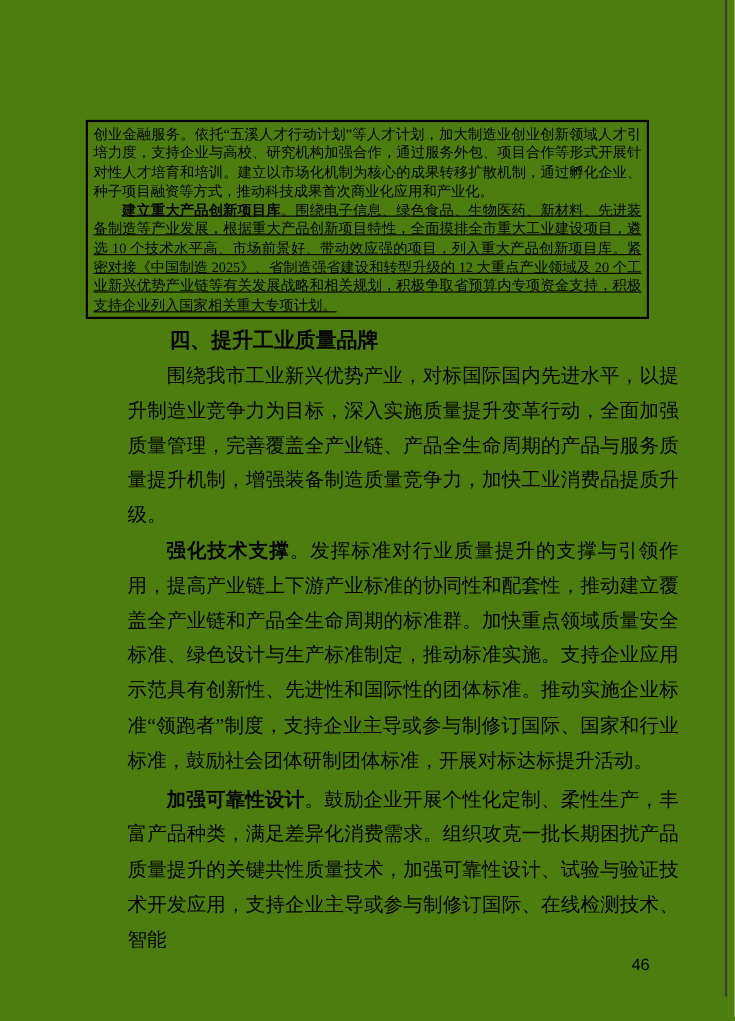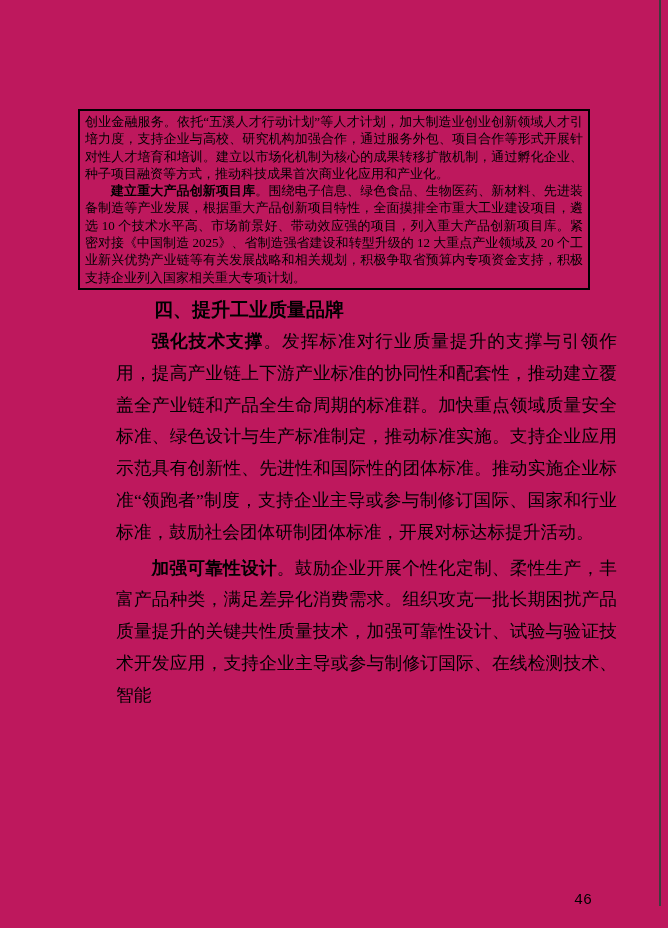--- a/index.html
+++ b/index.html
@@ -4,21 +4,21 @@
 <style>
   html, body {
     margin: 0;
     padding: 0;
     background: #ffffff;
   }
   .page {
     position: relative;
     width: 668px;
     height: 928px;
-    background: #be185d;
+    background: #4d7c0f;
     overflow: hidden;
     font-family: "Liberation Serif", serif;
     color: #000;
   }
   
   .scan-line {
     position: absolute;
     left: 659px;
     top: 0;
     width: 2px;
@@ -38,21 +38,21 @@
     overflow: hidden;
   }
   .callout-box p {
     margin: 0;
     font-size: 13px;
     line-height: 17.3px;
     text-align: justify;
     text-justify: inter-character;
     letter-spacing: 0;
   }
-  .callout-box p.indented { text-indent: 2em; }
+  .callout-box p.indented { text-indent: 2em; text-decoration: underline; }
   .bold-lead { font-weight: bold; }
   
   .body-text {
     position: absolute;
     left: 84px;
     top: 298px;
     width: 501px;
     margin-left: 32px;
   }
   .section-heading {
@@ -67,40 +67,41 @@
     font-size: 17.7px;
     line-height: 31.8px;
     text-align: justify;
     text-justify: inter-character;
     text-indent: 2em;
   }
   .body-text p.para-3 { margin-top: 4px; }
   .page-number {
     position: absolute;
     left: 574px;
-    top: 892px;
+    top: 869px;
     font-size: 15px;
-    font-family: Liberation Mono, monospace;
+    font-family: Liberation Sans, sans-serif;
   }
 </style>
 </head>
 <body>
 
 <div class="page">
 
   <div class="scan-line"></div>
 
   <div class="callout-box">
     <p><span>创业金融服务。依托“五溪人才行动计划”等人才计划，加大制造业创业创新领域人才引培力度，支持企业与高校、研究机构加强合作，通过服务外包、项目合作等形式开展针对性人才培育和培训。建立以市场化机制为核心的成果转移扩散机制，通过孵化企业、种子项目融资等方式，推动科技成果首次商业化应用和产业化。</span></p>
     <p class="indented"><span class="bold-lead">建立重大产品创新项目库</span><span>。围绕电子信息、绿色食品、生物医药、新材料、先进装备制造等产业发展，根据重大产品创新项目特性，全面摸排全市重大工业建设项目，遴选 10 个技术水平高、市场前景好、带动效应强的项目，列入重大产品创新项目库。紧密对接《中国制造 2025》、省制造强省建设和转型升级的 12 大重点产业领域及 20 个工业新兴优势产业链等有关发展战略和相关规划，积极争取省预算内专项资金支持，积极支持企业列入国家相关重大专项计划。</span></p>
   </div>
 
   <div class="body-text">
     <h2 class="section-heading">四、提升工业质量品牌</h2>
 
+    <p class="para-1"><span>围绕我市工业新兴优势产业，对标国际国内先进水平，以提升制造业竞争力为目标，深入实施质量提升变革行动，全面加强质量管理，完善覆盖全产业链、产品全生命周期的产品与服务质量提升机制，增强装备制造质量竞争力，加快工业消费品提质升级。</span></p>
 
     <p class="para-2"><span class="bold-lead">强化技术支撑</span><span>。发挥标准对行业质量提升的支撑与引领作用，提高产业链上下游产业标准的协同性和配套性，推动建立覆盖全产业链和产品全生命周期的标准群。加快重点领域质量安全标准、绿色设计与生产标准制定，推动标准实施。支持企业应用示范具有创新性、先进性和国际性的团体标准。推动实施企业标准“领跑者”制度，支持企业主导或参与制修订国际、国家和行业标准，鼓励社会团体研制团体标准，开展对标达标提升活动。</span></p>
 
     <p class="para-3"><span class="bold-lead">加强可靠性设计</span><span>。鼓励企业开展个性化定制、柔性生产，丰富产品种类，满足差异化消费需求。组织攻克一批长期困扰产品质量提升的关键共性质量技术，加强可靠性设计、试验与验证技术开发应用，支持企业主导或参与制修订国际、在线检测技术、智能</span></p>
   </div>
 
   <div class="page-number">46</div>
 
 </div>
 

